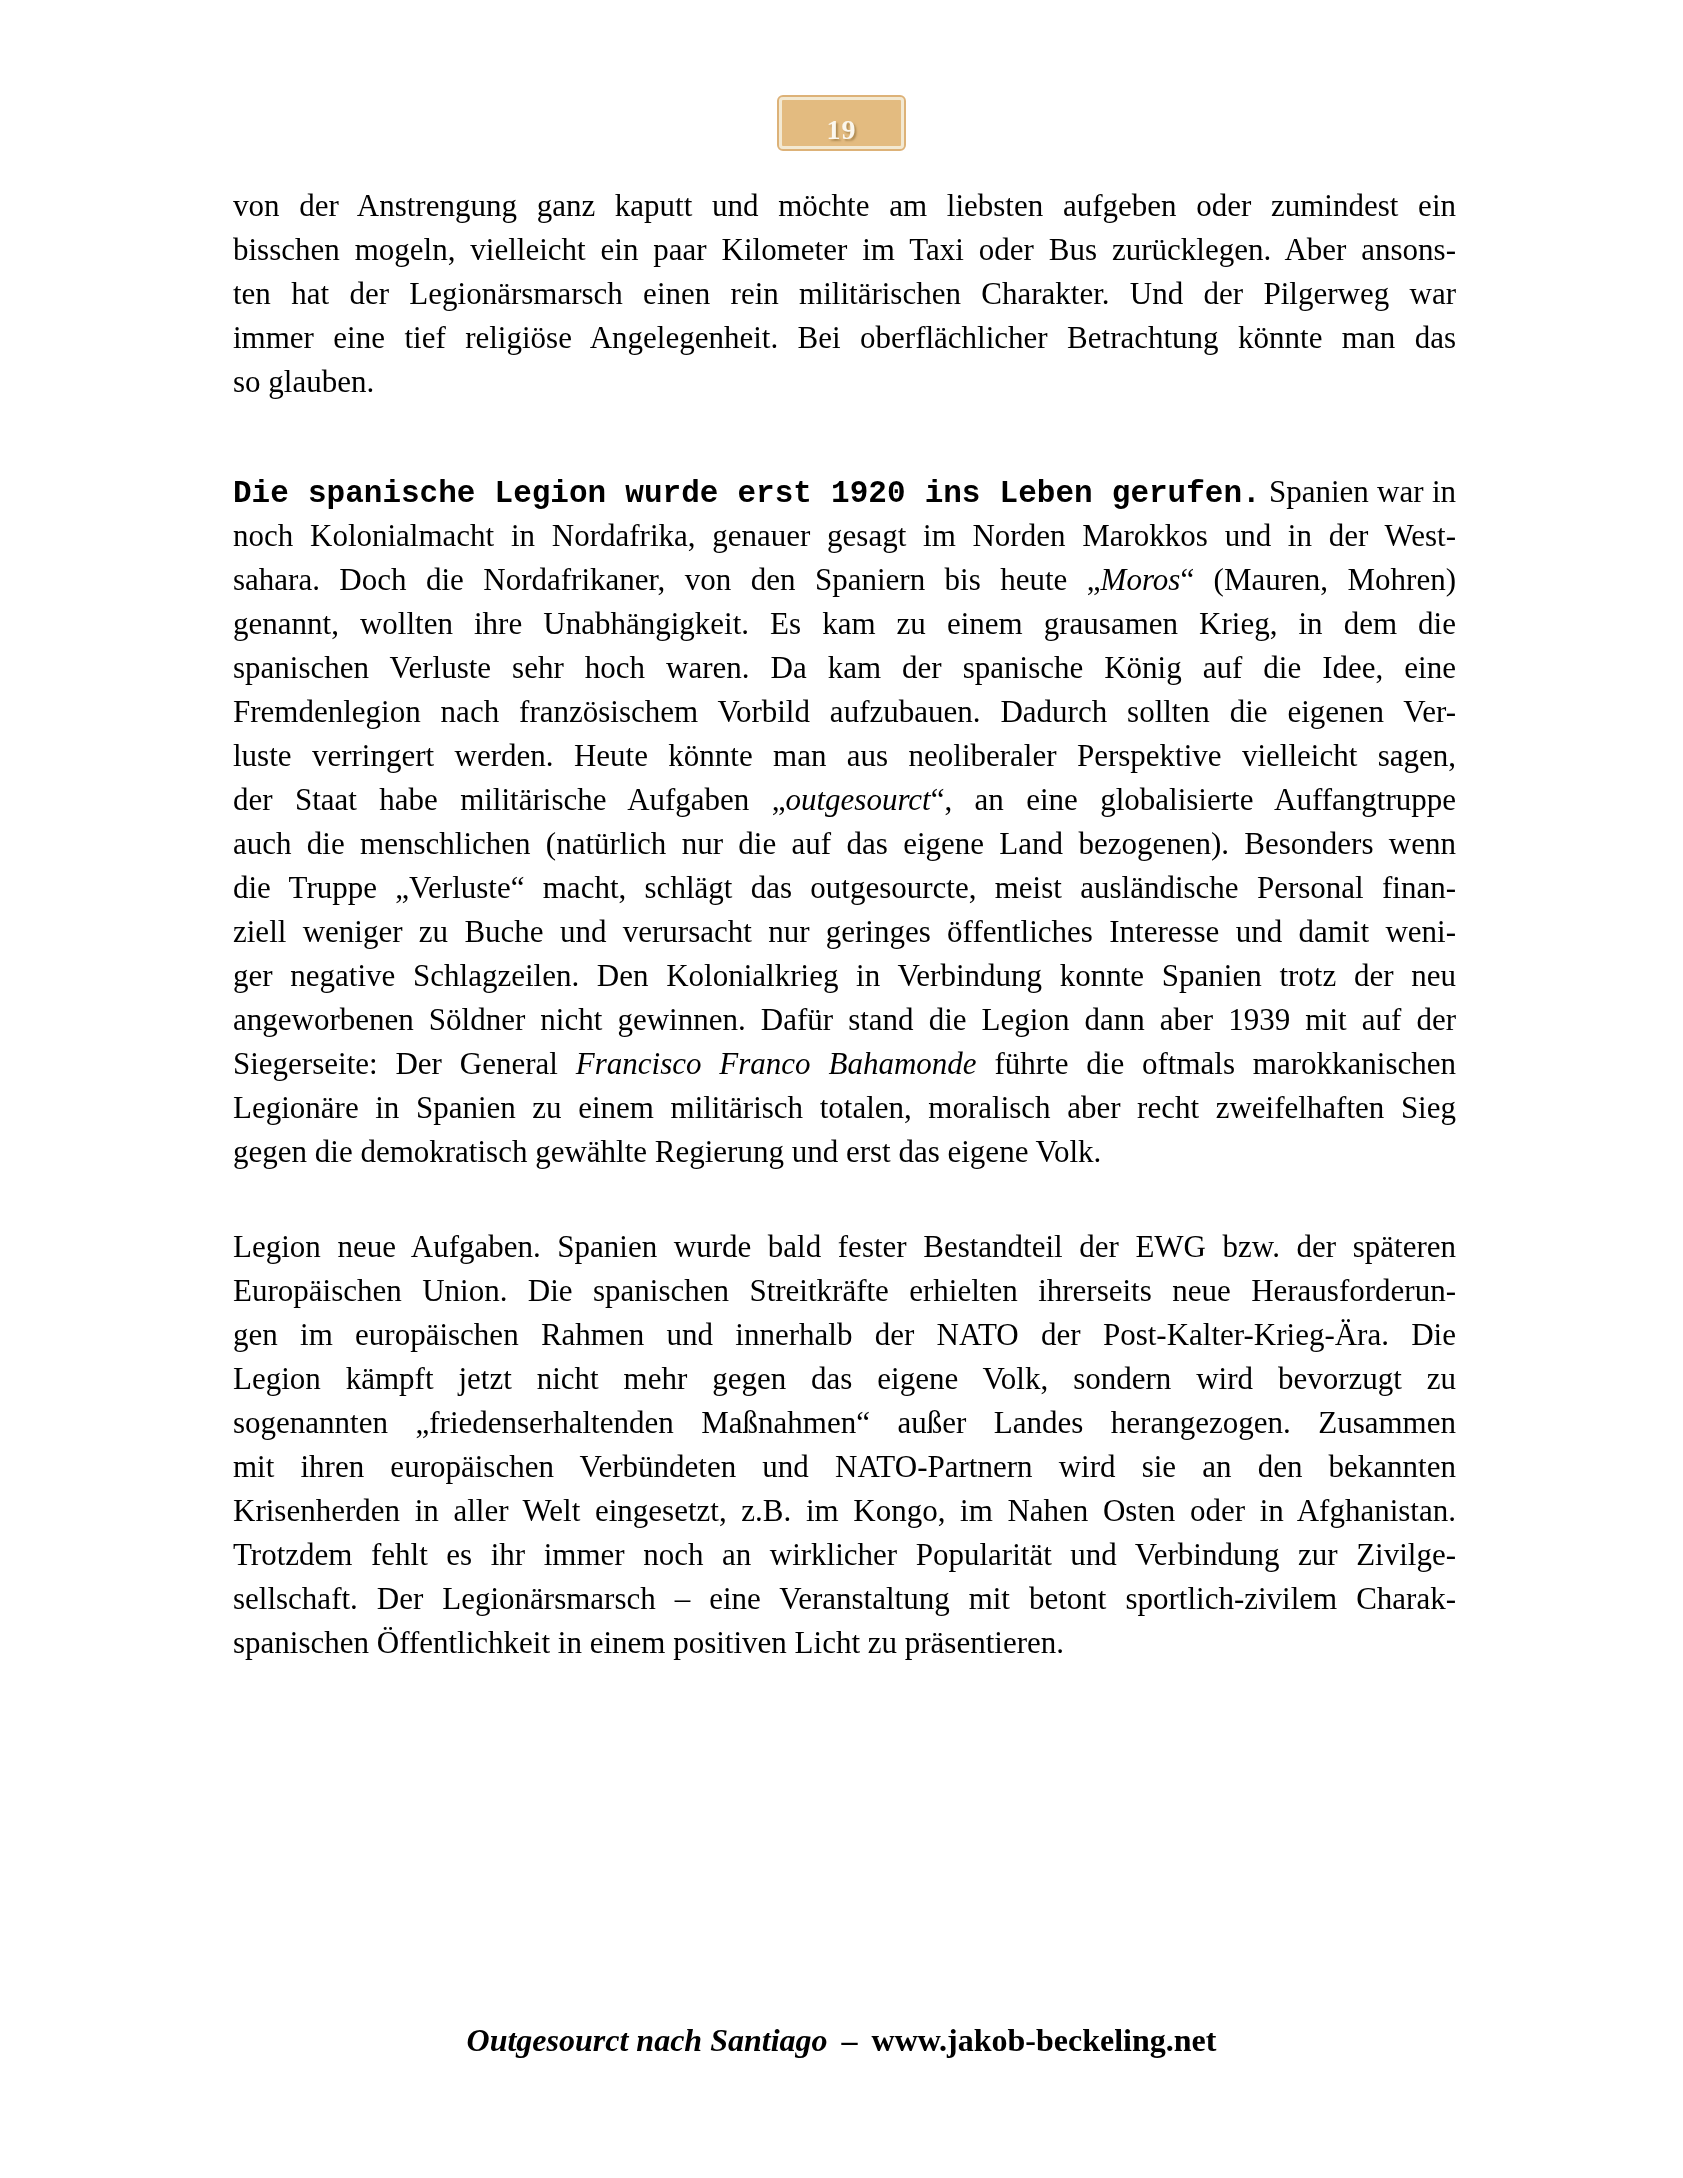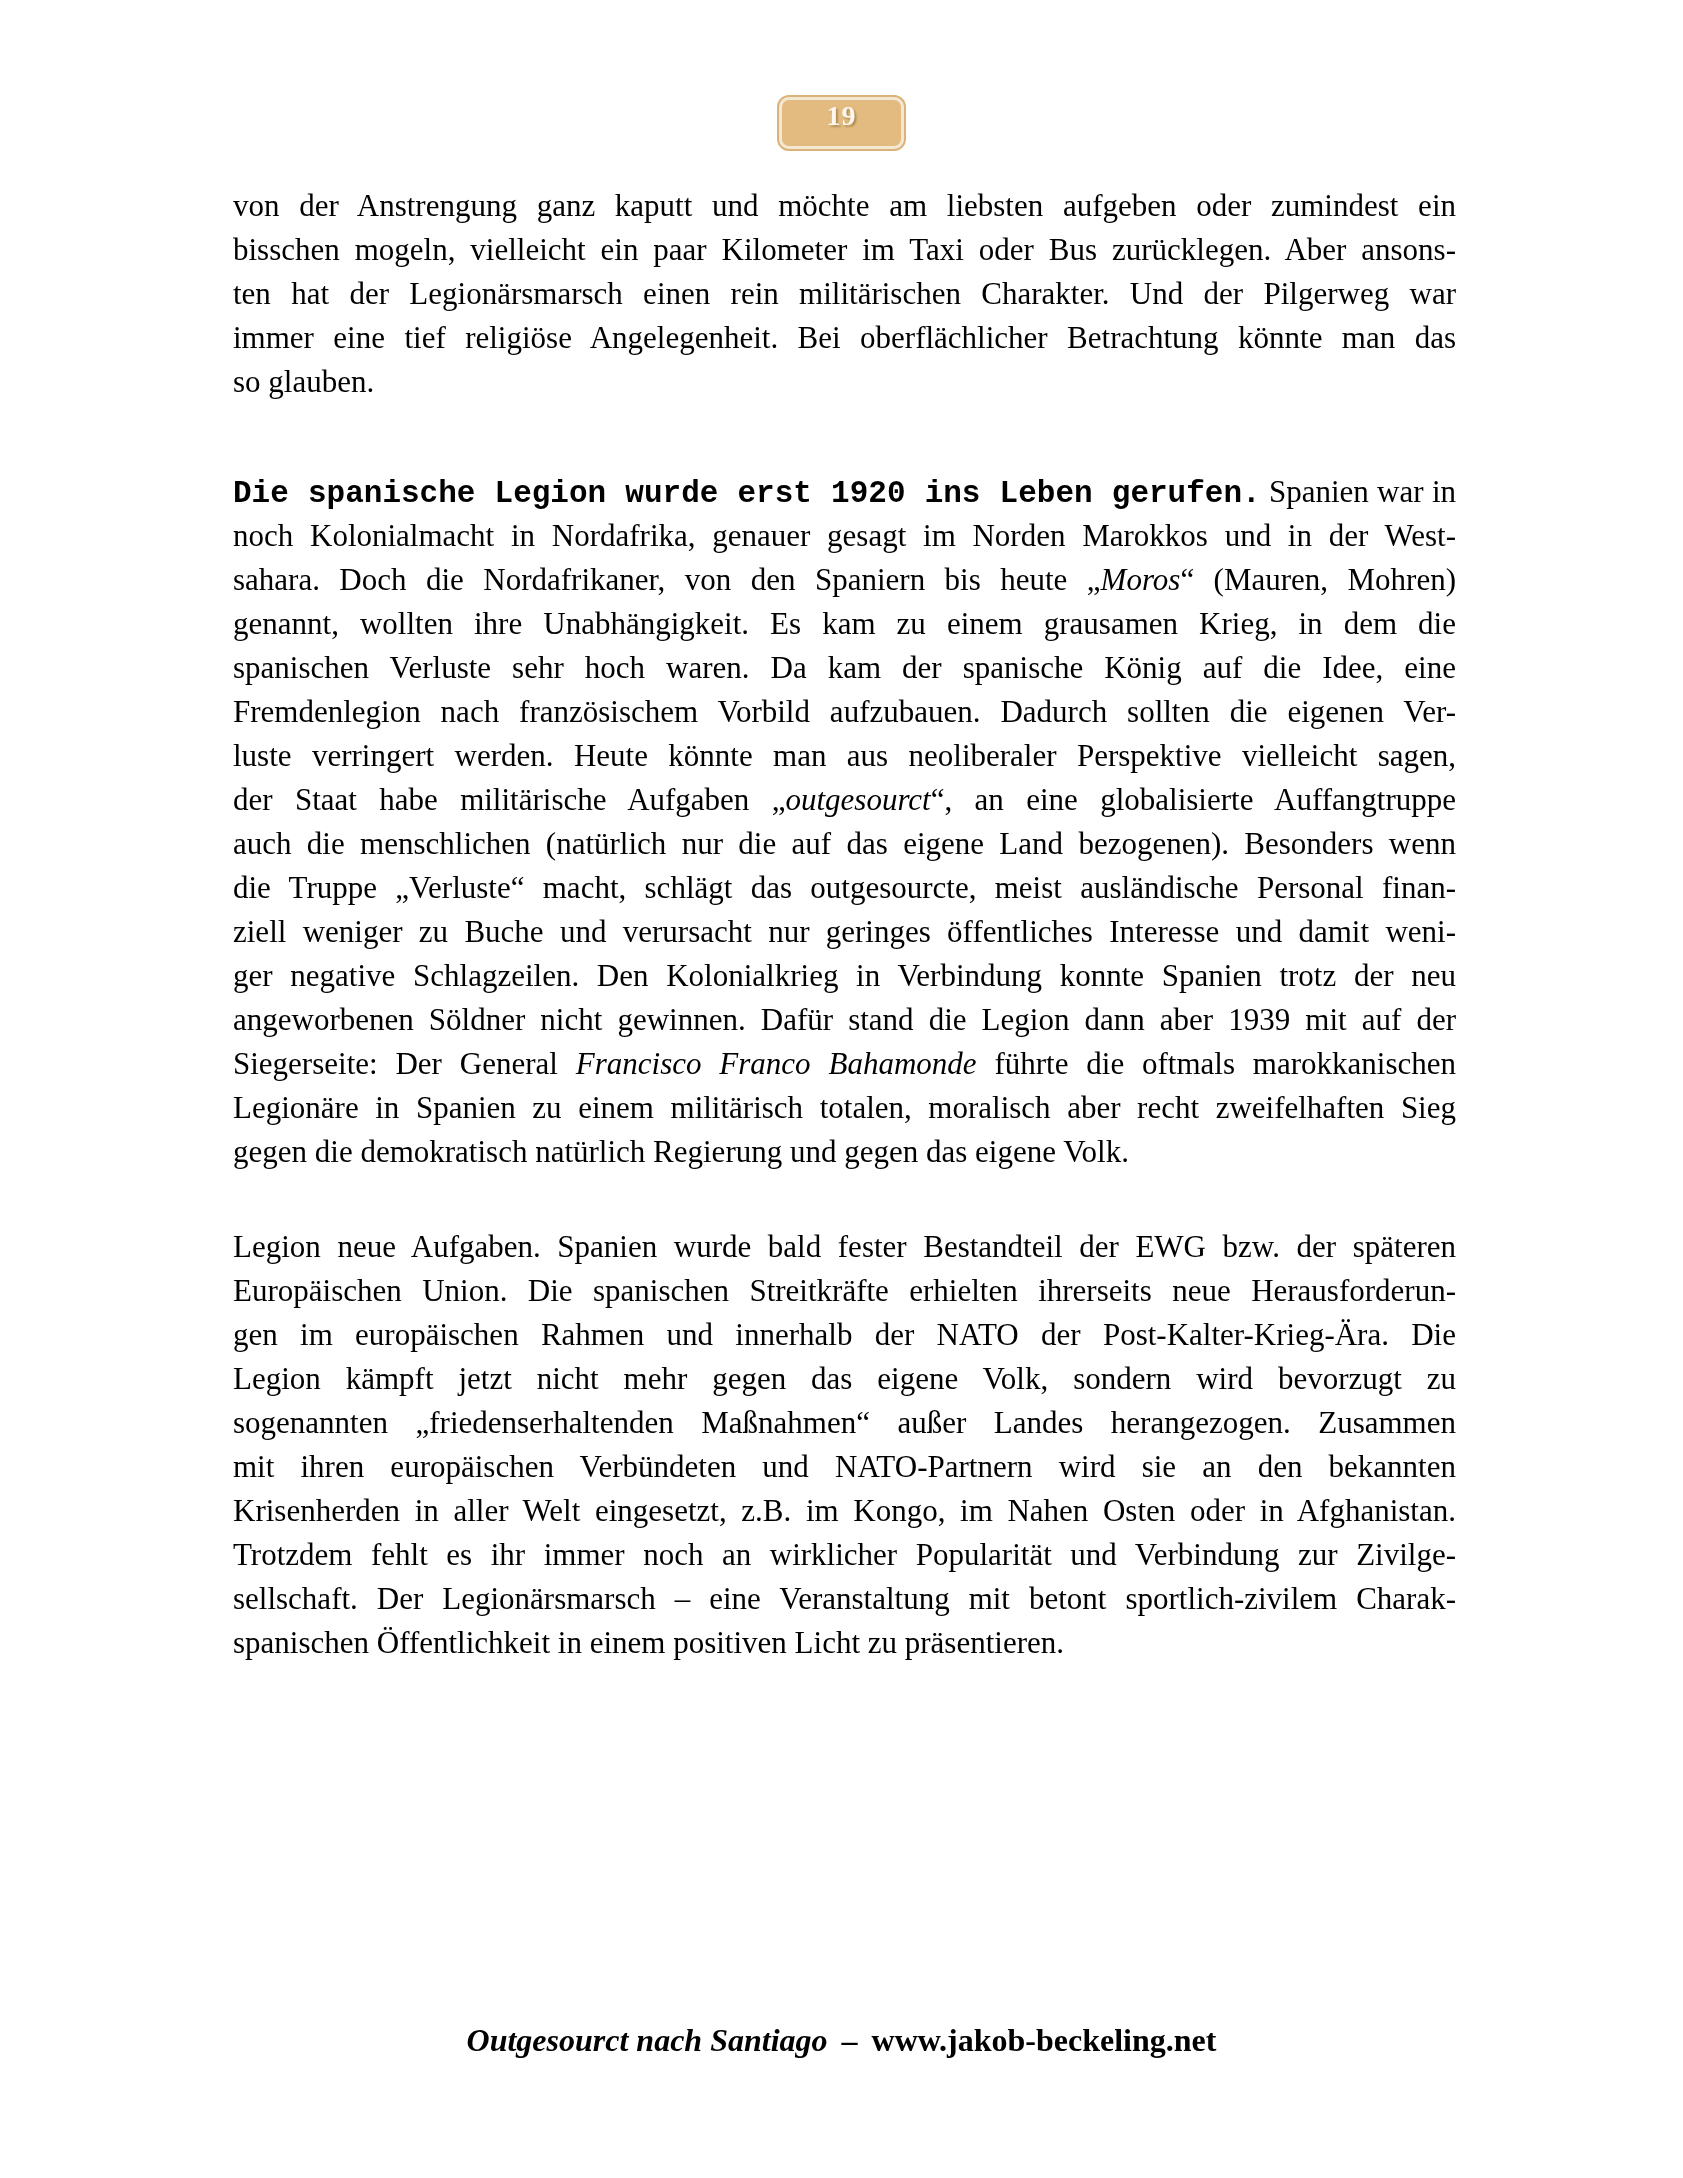--- a/index.html
+++ b/index.html
@@ -13,22 +13,22 @@
   .page { position: absolute; inset: 0; background: #fff; }
 
   
   .badge {
     position: absolute;
     top: 97px; left: 779px;
     width: 119px; height: 46px;
     background: #e3bb80;
     border: 3px solid #f3e9d2;
     outline: 2px solid #ddb278;
-    border-radius: 10px;
-    display: flex; align-items: flex-start; justify-content: center;
+    border-radius: 4px;
+    display: flex; align-items: flex-end; justify-content: center;
   }
   .badge .num {
     font-weight: bold;
     font-size: 28px;
     color: #fbf7ee;
     text-shadow: 2px 2px 2px rgba(160,125,70,0.75);
     letter-spacing: 1px;
   }
 
   
@@ -92,21 +92,21 @@
         <div class="line"><span>Fremdenlegion nach französischem Vorbild aufzubauen. Dadurch sollten die eigenen Ver-</span></div>
         <div class="line"><span>luste verringert werden. Heute könnte man aus neoliberaler Perspektive vielleicht sagen,</span></div>
         <div class="line"><span>der Staat habe militärische Aufgaben „</span><span class="i">outgesourct</span><span>“, an eine globalisierte Auffangtruppe</span></div>
         <div class="line"><span>auch die menschlichen (natürlich nur die auf das eigene Land bezogenen). Besonders wenn</span></div>
         <div class="line"><span>die Truppe „Verluste“ macht, schlägt das outgesourcte, meist ausländische Personal finan-</span></div>
         <div class="line"><span>ziell weniger zu Buche und verursacht nur geringes öffentliches Interesse und damit weni-</span></div>
         <div class="line"><span>ger negative Schlagzeilen. Den Kolonialkrieg in Verbindung konnte Spanien trotz der neu</span></div>
         <div class="line"><span>angeworbenen Söldner nicht gewinnen. Dafür stand die Legion dann aber 1939 mit auf der</span></div>
         <div class="line"><span>Siegerseite: Der General </span><span class="i">Francisco Franco Bahamonde</span><span> führte die oftmals marokkanischen</span></div>
         <div class="line"><span>Legionäre in Spanien zu einem militärisch totalen, moralisch aber recht zweifelhaften Sieg</span></div>
-        <div class="line last"><span>gegen die demokratisch natürlich Regierung und gegen das eigene Volk.</span></div>
+        <div class="line last"><span>gegen die demokratisch gewählte Regierung und erst das eigene Volk.</span></div>
       </div>
       <div class="para">
         <div class="line"><span>Legion neue Aufgaben. Spanien wurde bald fester Bestandteil der EWG bzw. der späteren</span></div>
         <div class="line"><span>Europäischen Union. Die spanischen Streitkräfte erhielten ihrerseits neue Herausforderun-</span></div>
         <div class="line"><span>gen im europäischen Rahmen und innerhalb der NATO der Post-Kalter-Krieg-Ära. Die</span></div>
         <div class="line"><span>Legion kämpft jetzt nicht mehr gegen das eigene Volk, sondern wird bevorzugt zu</span></div>
         <div class="line"><span>sogenannten „friedenserhaltenden Maßnahmen“ außer Landes herangezogen. Zusammen</span></div>
         <div class="line"><span>mit ihren europäischen Verbündeten und NATO-Partnern wird sie an den bekannten</span></div>
         <div class="line"><span>Krisenherden in aller Welt eingesetzt, z.B. im Kongo, im Nahen Osten oder in Afghanistan.</span></div>
         <div class="line"><span>Trotzdem fehlt es ihr immer noch an wirklicher Popularität und Verbindung zur Zivilge-</span></div>

